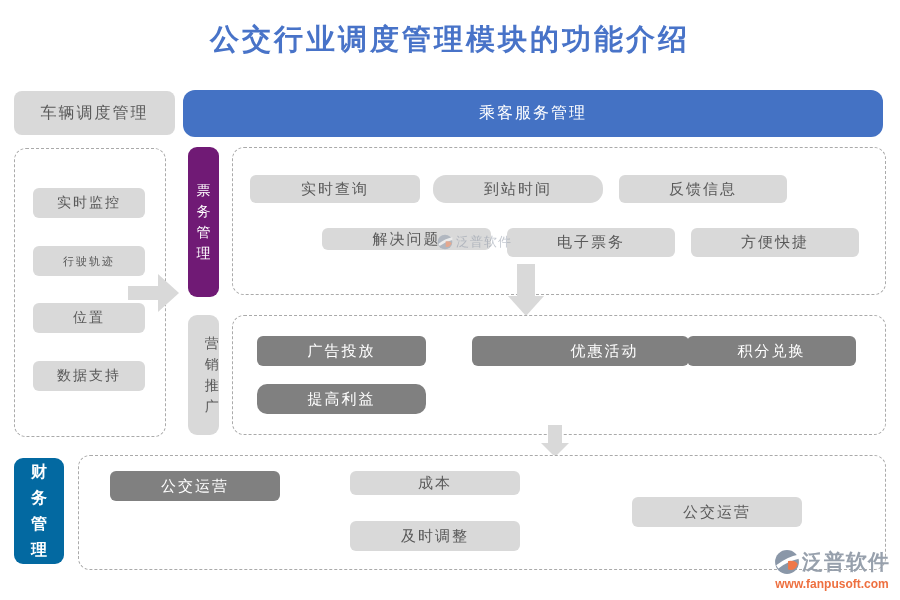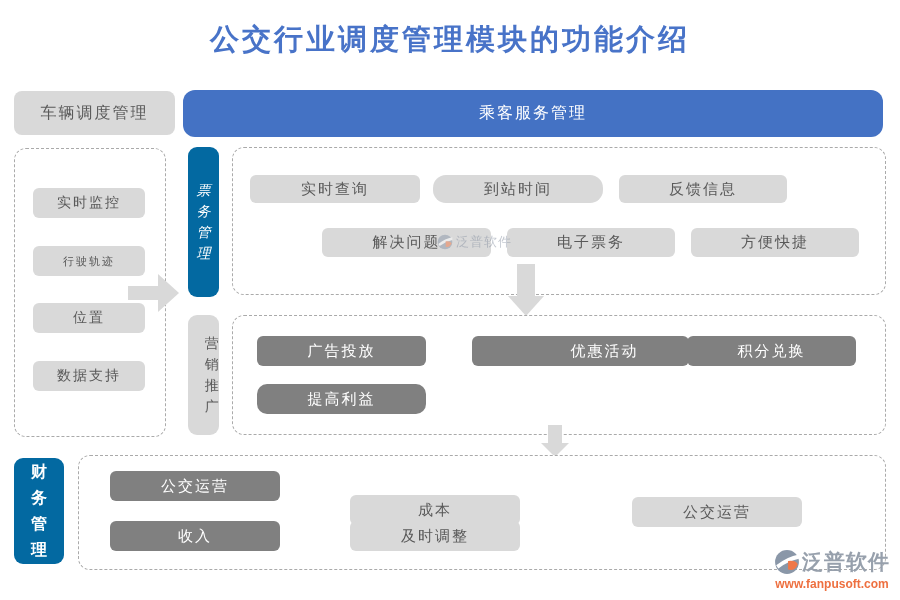--- a/index.html
+++ b/index.html
@@ -15,21 +15,21 @@
   .btn-light{background:#D9D9D9;color:#595959;}
   .btn-dark{background:#808080;color:#ffffff;}
   .hdr{position:absolute;display:flex;align-items:center;justify-content:center;
        border-radius:8px;font-size:16px;letter-spacing:2px;}
   .hdr-gray{background:#D9D9D9;color:#595959;}
   .hdr-blue{background:#4472C4;color:#ffffff;border-radius:12px;}
   .vtab{position:absolute;display:flex;align-items:center;justify-content:center;
         border-radius:9px;}
   .vtab span{display:block;width:1.05em;word-break:break-all;line-height:1.5;
         text-align:center;font-size:14px;}
-  .vtab-blue{background:#0369a1;color:#fff;font-style:italic;}
+  .vtab-blue{background:#701a75;color:#fff;}
   .vtab-gray{background:#D9D9D9;color:#595959;}
   .vtab-cyan{background:#0369a1;color:#fff;font-weight:bold;}
   .vtab-cyan span{font-size:16px;line-height:1.62;}
   
   .arrow{position:absolute;}
   .arrow .shaft{position:absolute;background:#D9D9D9;}
   .arrow .head{position:absolute;width:0;height:0;}
   
   .logo{position:absolute;right:10px;top:548px;display:flex;flex-direction:column;
         align-items:center;}
@@ -63,21 +63,21 @@
 
   <div class="hdr hdr-blue" style="left:183px;top:90px;width:700px;height:47px;">乘客服务管理</div>
 
   <div class="vtab vtab-blue" style="left:188px;top:147px;width:31px;height:150px;">
     <span>票务管理</span>
   </div>
   <div class="dashed-box" style="left:232px;top:147px;width:652px;height:146px;"></div>
   <div class="btn btn-light" style="left:250px;top:175px;width:170px;height:28px;">实时查询</div>
   <div class="btn btn-light" style="left:433px;top:175px;width:170px;height:28px;border-radius:13px;">到站时间</div>
   <div class="btn btn-light" style="left:619px;top:175px;width:168px;height:28px;">反馈信息</div>
-  <div class="btn btn-light" style="left:322px;top:228px;width:169px;height:29px;">解决问题</div>
+  <div class="btn btn-light" style="left:322px;top:228px;width:169px;height:22px;">解决问题</div>
   <div class="btn btn-light" style="left:691px;top:228px;width:168px;height:29px;">方便快捷</div>
   <div class="btn btn-light" style="left:507px;top:228px;width:168px;height:29px;">电子票务</div>
 
   <div class="watermark">
     <svg width="16" height="16" viewBox="0 0 24 24">
       <circle cx="12" cy="12" r="11" fill="#8A97A8"></circle>
       <path d="M2 15 Q12 7 23 5 L23 9 Q13 11 4 18 Z" fill="#ffffff"></path>
       <path d="M13 11 q7 -1 9 3 q-3 7 -9 5 z" fill="#F07848"></path>
     </svg>
     <span class="wm-text">泛普软件</span>
@@ -102,22 +102,21 @@
     <div class="shaft" style="left:7px;top:0;width:14px;height:18px;"></div>
     <div class="head" style="left:0;top:18px;border-top:14px solid #D9D9D9;
          border-left:14px solid transparent;border-right:14px solid transparent;"></div>
   </div>
 
   <div class="vtab vtab-cyan" style="left:14px;top:458px;width:50px;height:106px;">
     <span>财务管理</span>
   </div>
   <div class="dashed-box" style="left:78px;top:455px;width:806px;height:113px;"></div>
   <div class="btn btn-dark" style="left:110px;top:471px;width:170px;height:30px;">公交运营</div>
-  <div class="btn btn-light" style="left:350px;top:471px;width:170px;height:30px;margin-top:24px;">成本</div>
-  <div class="btn btn-dark" style="left:110px;top:521px;width:170px;height:30px;">收入</div>
+  <div class="btn btn-light" style="left:350px;top:471px;width:170px;height:24px;">成本</div>
   <div class="btn btn-light" style="left:350px;top:521px;width:170px;height:30px;">及时调整</div>
   <div class="btn btn-light" style="left:632px;top:497px;width:170px;height:30px;">公交运营</div>
 
   <div class="logo">
     <div class="logo-row">
       <svg width="26" height="26" viewBox="0 0 24 24">
         <circle cx="12" cy="12" r="11" fill="#8A97A8"></circle>
         <path d="M2 15 Q12 7 23 5 L23 9 Q13 11 4 18 Z" fill="#ffffff"></path>
         <path d="M13 11 q7 -1 9 3 q-3 7 -9 5 z" fill="#F07848"></path>
       </svg>

